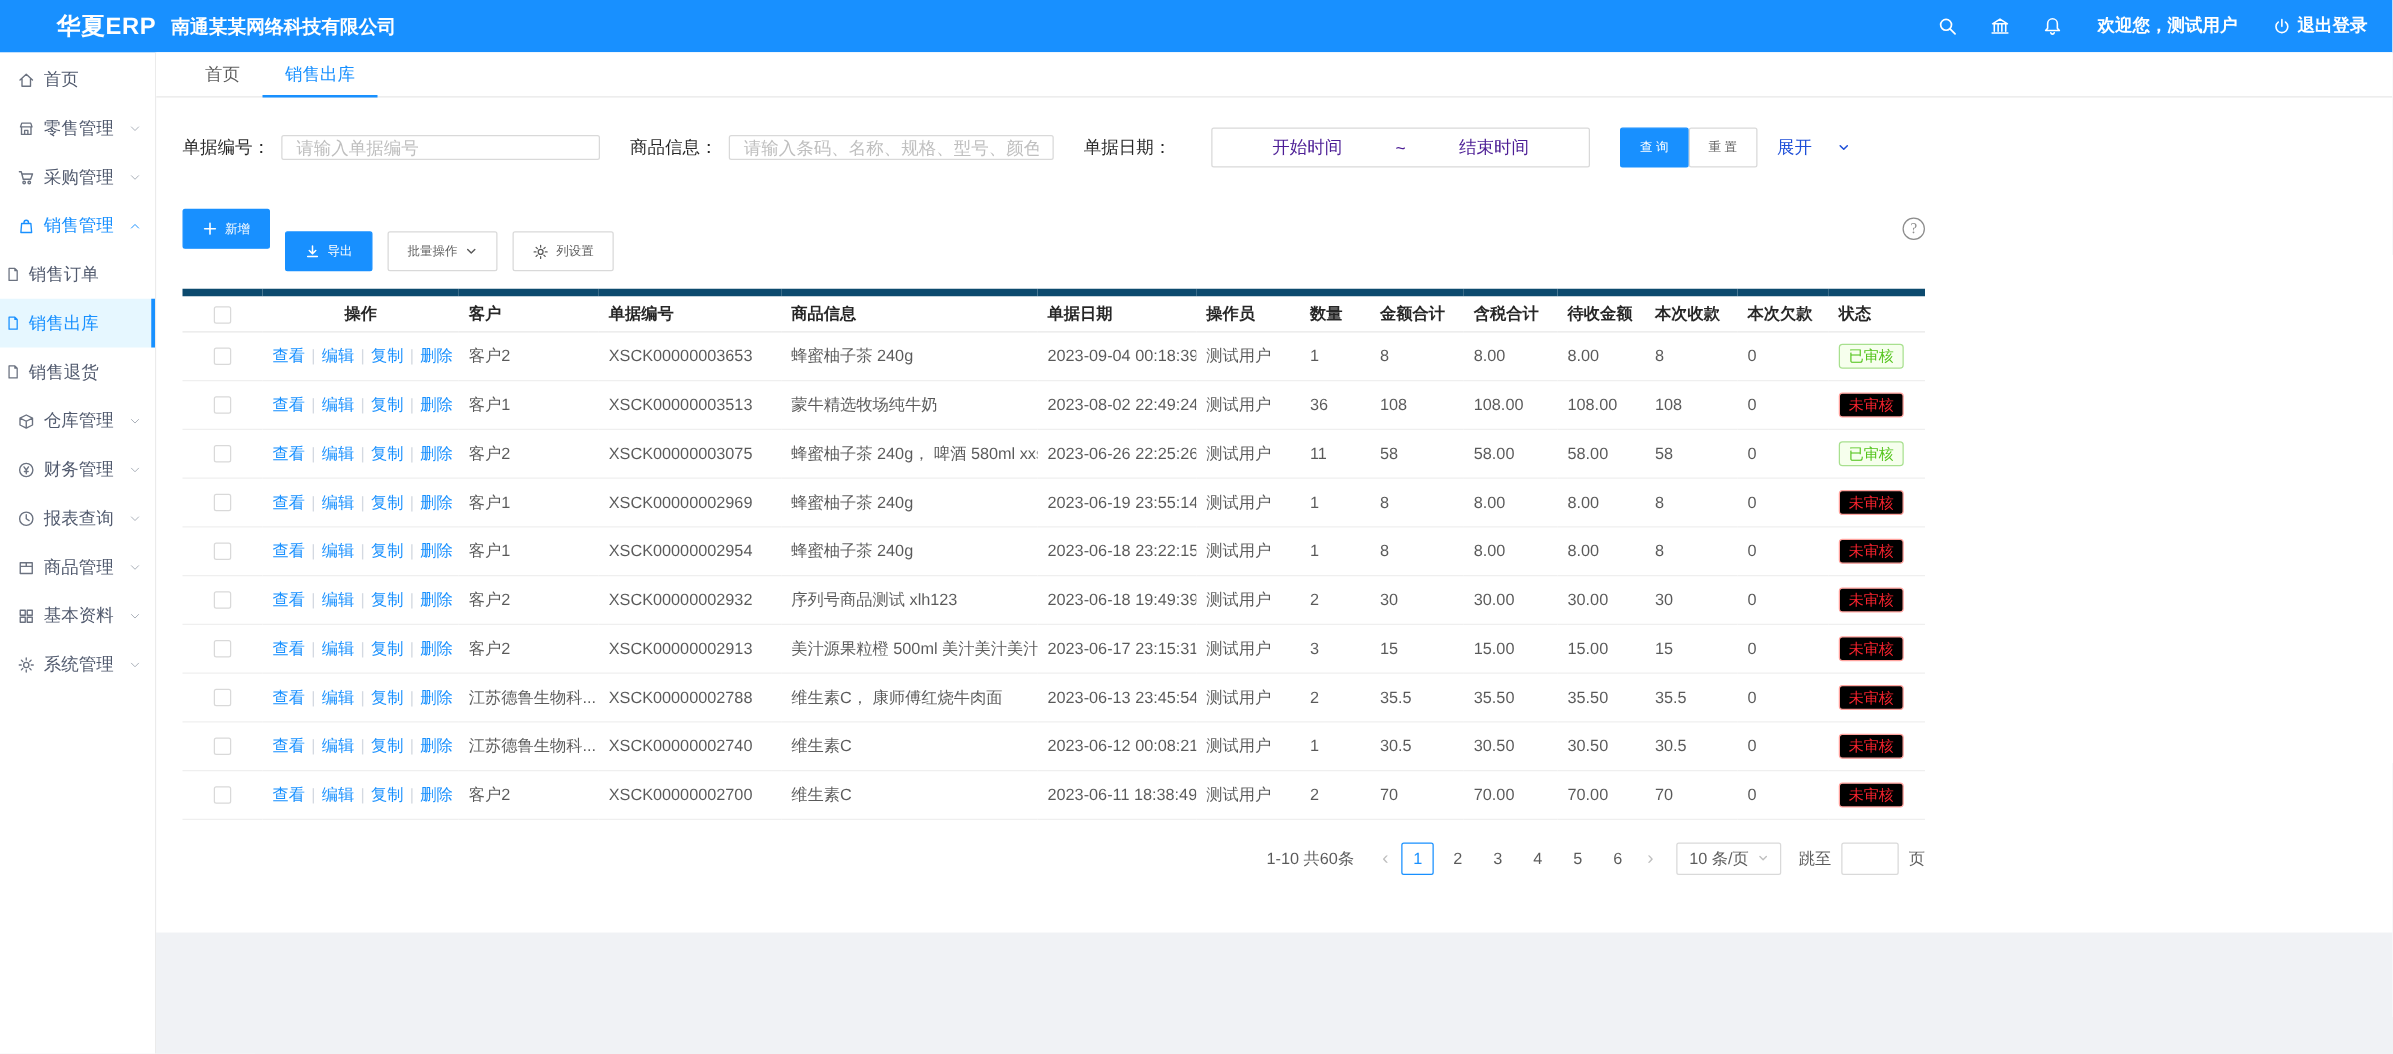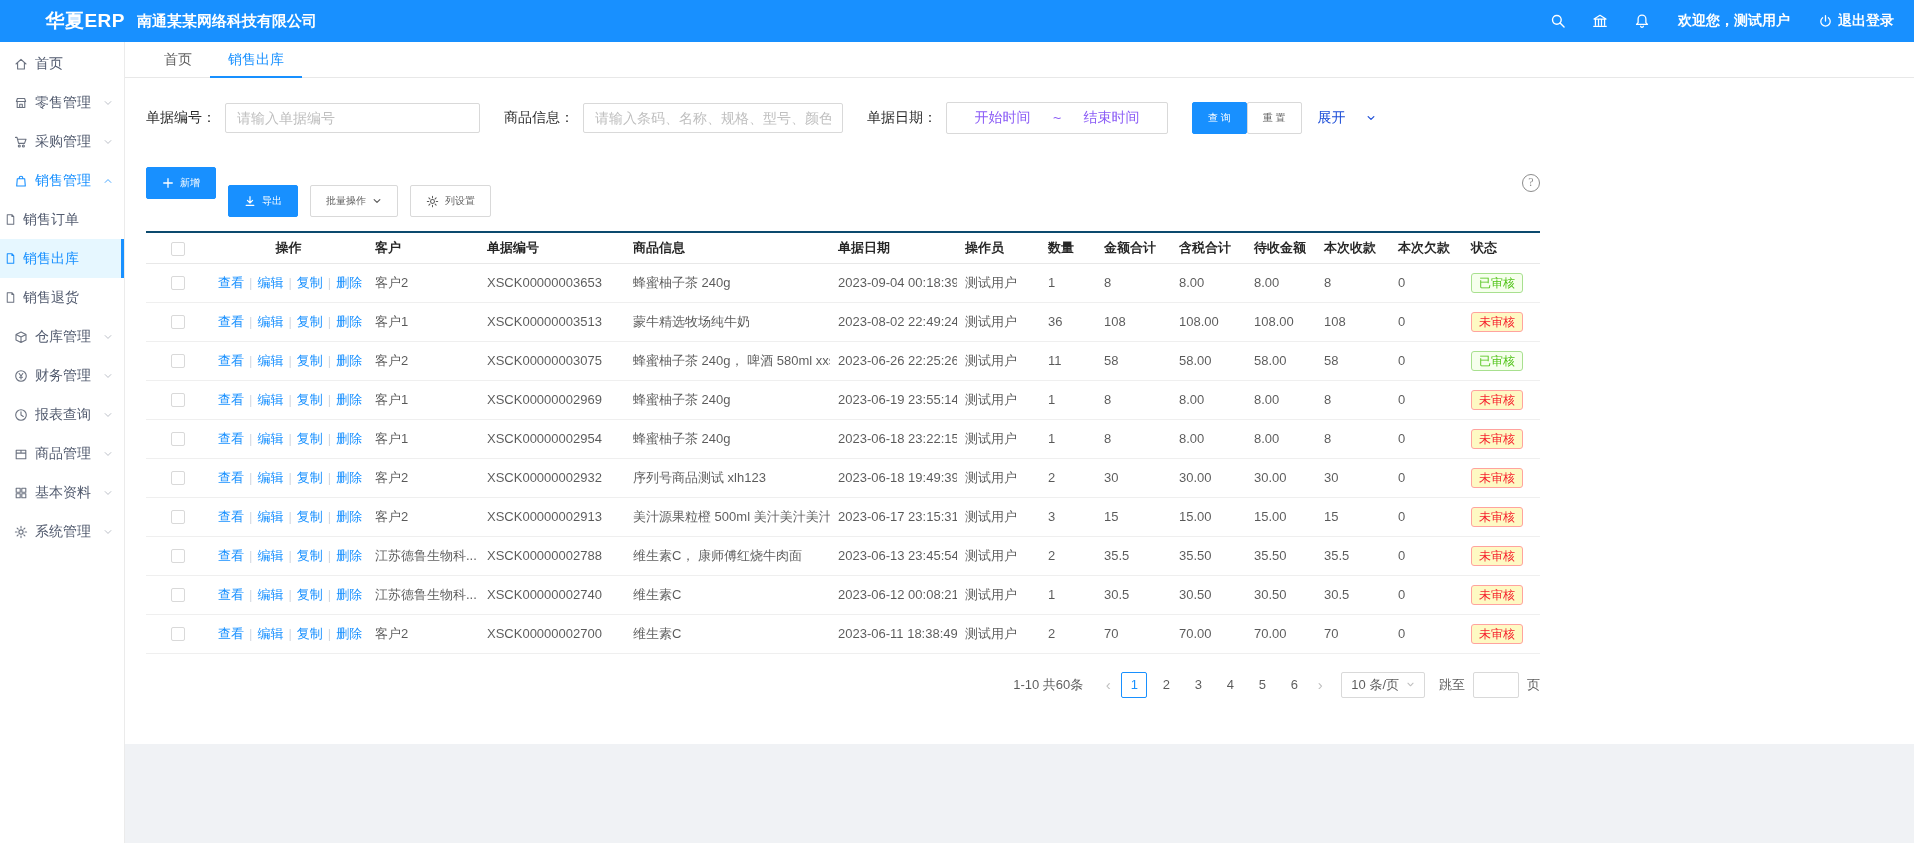--- a/index.html
+++ b/index.html
@@ -39,56 +39,56 @@
   
   .tabbar { height: 36px; border-bottom: 1px solid #e8e8e8; display: flex; padding-left: 21px; background: #fff; }
   .tab { padding: 0 18px; display: flex; align-items: center; position: relative; cursor: pointer; color: rgba(0,0,0,0.65); }
   .tab.active { color: #1890ff; }
   .tab.active::after { content: ''; position: absolute; left: 0; right: 0; bottom: -1px; height: 2px; background: #1890ff; }
 
   
   .filters { display: flex; align-items: center; margin-top: 24px; }
   .f-group { display: flex; align-items: center; margin-right: 24px; }
   .f-label { color: rgba(0,0,0,0.85); margin-right: 9px; white-space: nowrap; }
-  .f-input { height: 20px; border: 1px solid #d9d9d9; border-radius: 2px; padding: 14px 11px; font-size: 14px; font-family: inherit; color: rgba(0,0,0,0.65); outline: none; }
+  .f-input { height: 20px; border: 1px solid #d9d9d9; border-radius: 2px; padding: 4px 11px; font-size: 14px; font-family: inherit; color: rgba(0,0,0,0.65); outline: none; }
   .f-input::placeholder { color: #bfbfbf; }
   .w255 { width: 255px; }
   .w260 { width: 260px; }
-  .date-range { width: 222px; height: 32px; border: 1px solid #d9d9d9; border-radius: 2px; display: flex; align-items: center; padding: 0 11px; color: #8b5cf6; cursor: pointer; background: #fff; }
+  .date-range { width: 303px; height: 32px; border: 1px solid #d9d9d9; border-radius: 2px; display: flex; align-items: center; padding: 0 11px; color: #4c1d95; cursor: pointer; background: #fff; margin-left: 23px; }
   .dr-start, .dr-end { flex: 1; text-align: center; }
   .dr-sep { padding: 0 6px; }
 
   .btn { height: 32px; border: 1px solid #d9d9d9; border-radius: 2px; background: #fff; padding: 0 15px; font-size: 10px; font-family: inherit; color: rgba(0,0,0,0.65); cursor: pointer; display: inline-flex; align-items: center; gap: 6px; white-space: nowrap; }
   .btn-primary { background: #1890ff; border-color: #1890ff; color: #fff; }
   .ml10 { }
   .ml12 { margin-left: 12px; margin-top: 37px; }
   .expand-link { color: #1d4ed8; margin-left: 16px; display: flex; align-items: center; gap: 20px; cursor: pointer; white-space: nowrap; }
 
   
   .toolbar { display: flex; align-items: center; margin-top: 14px; font-family: Liberation Serif, serif; }
   .b-icon { display: flex; }
   .help { width: 18px; height: 18px; border: 1px solid #8c8c8c; border-radius: 50%; color: #8c8c8c; display: flex; align-items: center; justify-content: center; font-size: 12px; margin-left: auto; cursor: pointer; }
 
   
   .grid { margin-top: 14px; width: 1394px; border-collapse: collapse; table-layout: fixed; }
-  .grid th { border-top: 2px solid #0c4a6e; border-bottom: 1px solid #e8e8e8; height: 31px; font-weight: bold; color: rgba(0,0,0,0.85); text-align: left; padding: 0 8px; font-size: 13px; white-space: nowrap; overflow: hidden; }
+  .grid th { border-top: 6px solid #0c4a6e; border-bottom: 1px solid #e8e8e8; height: 31px; font-weight: bold; color: rgba(0,0,0,0.85); text-align: left; padding: 0 8px; font-size: 13px; white-space: nowrap; overflow: hidden; }
   .grid td { border-bottom: 1px solid #efefef; height: 39px; padding: 0 8px; font-size: 13px; color: rgba(0,0,0,0.65); white-space: nowrap; overflow: hidden; }
   .grid th:nth-child(1){width:64px} .grid th:nth-child(2){width:157px} .grid th:nth-child(3){width:112px}
   .grid th:nth-child(4){width:146px} .grid th:nth-child(5){width:205px} .grid th:nth-child(6){width:127px}
   .grid th:nth-child(7){width:83px} .grid th:nth-child(8){width:56px} .grid th:nth-child(9){width:75px}
   .grid th:nth-child(10){width:75px} .grid th:nth-child(11){width:70px} .grid th:nth-child(12){width:74px}
   .grid th:nth-child(13){width:73px} .grid th:nth-child(14){width:77px}
   .th-center { text-align: center !important; }
   .c-check { text-align: center !important; }
   .checkbox { display: inline-block; width: 14px; height: 14px; border: 1px solid #d9d9d9; border-radius: 2px; background: #fff; vertical-align: middle; cursor: pointer; }
   .lnk { color: #1890ff; cursor: pointer; text-decoration: none; }
   .sep { color: #d4d9e1; margin: 0 5px; }
   .badge { display: inline-block; font-size: 12px; line-height: 18px; padding: 0 7px; border-radius: 3px; border: 1px solid; background: #fff; }
   .badge.approved { color: #52c41a; border-color: #a8e08f; background: #f6ffed; }
-  .badge.unapproved { color: #f5222d; border-color: #ffa39e; background: #fef9c3; }
+  .badge.unapproved { color: #f5222d; border-color: #ffa39e; background: #000000; }
 
   
   .pagination { width: 1394px; display: flex; justify-content: flex-end; align-items: center; margin-top: 18px; font-size: 13px; color: rgba(0,0,0,0.65); }
   .pg-total { margin-right: 14px; }
   .pg-arrow { color: #bfbfbf; width: 22px; text-align: center; cursor: pointer; font-size: 15px; }
   .pg-nums { display: flex; gap: 6px; margin: 0 2px; }
   .pg-num { min-width: 26px; height: 26px; line-height: 24px; text-align: center; border-radius: 2px; cursor: pointer; border: 1px solid transparent; }
   .pg-num.current { border-color: #1890ff; color: #1890ff; }
   .pg-size { height: 26px; border: 1px solid #d9d9d9; border-radius: 2px; display: inline-flex; align-items: center; padding: 0 9px; gap: 7px; cursor: pointer; background: #fff; margin-left: 10px; }
   .pg-size .chev { display: flex; color: #bfbfbf; }

